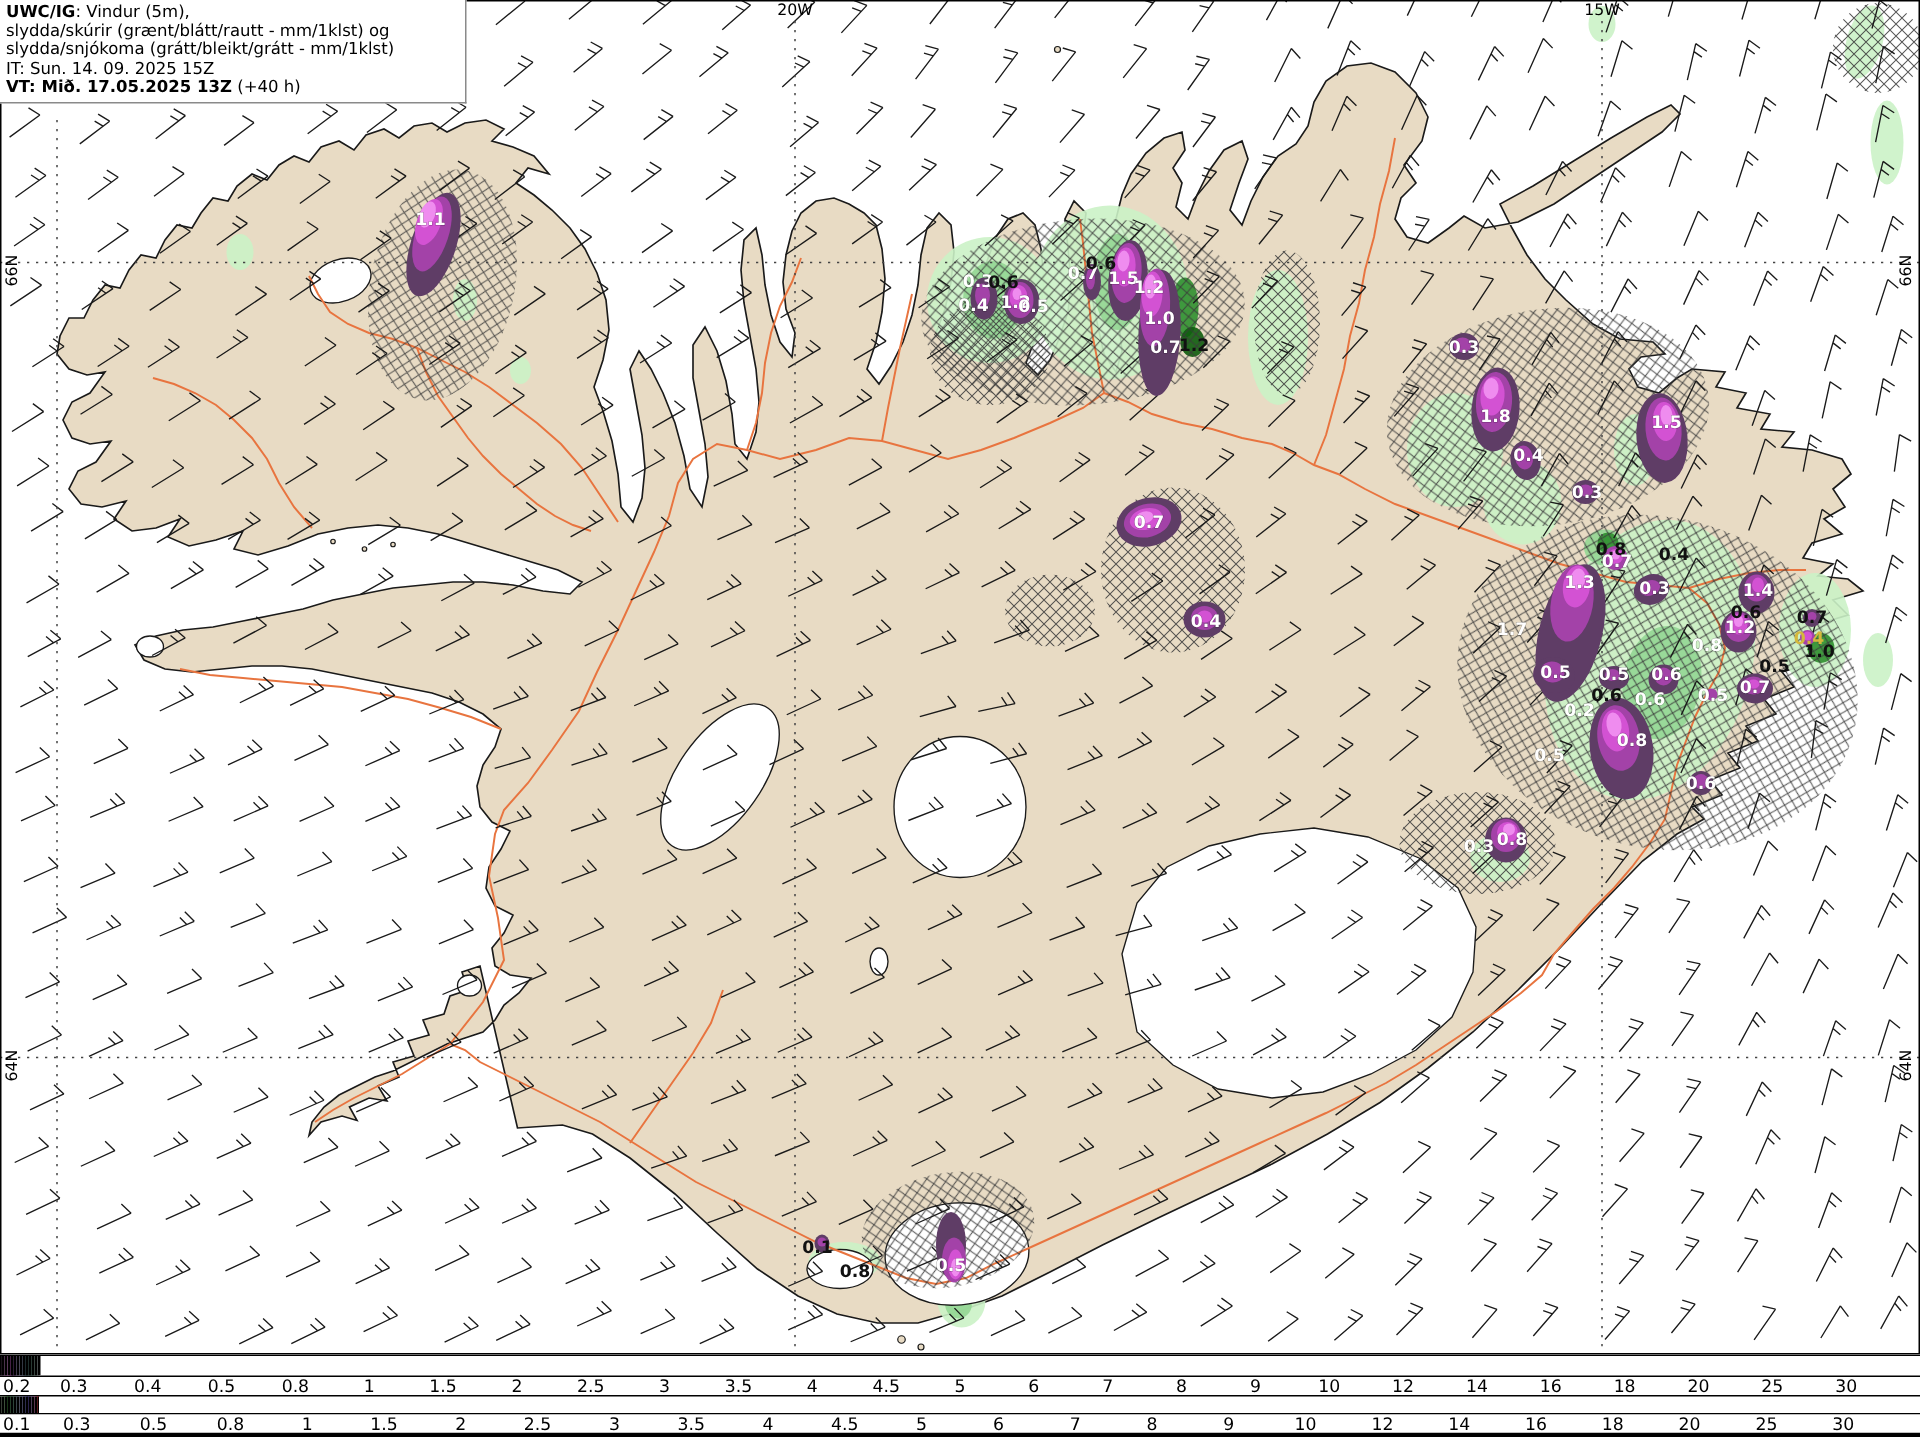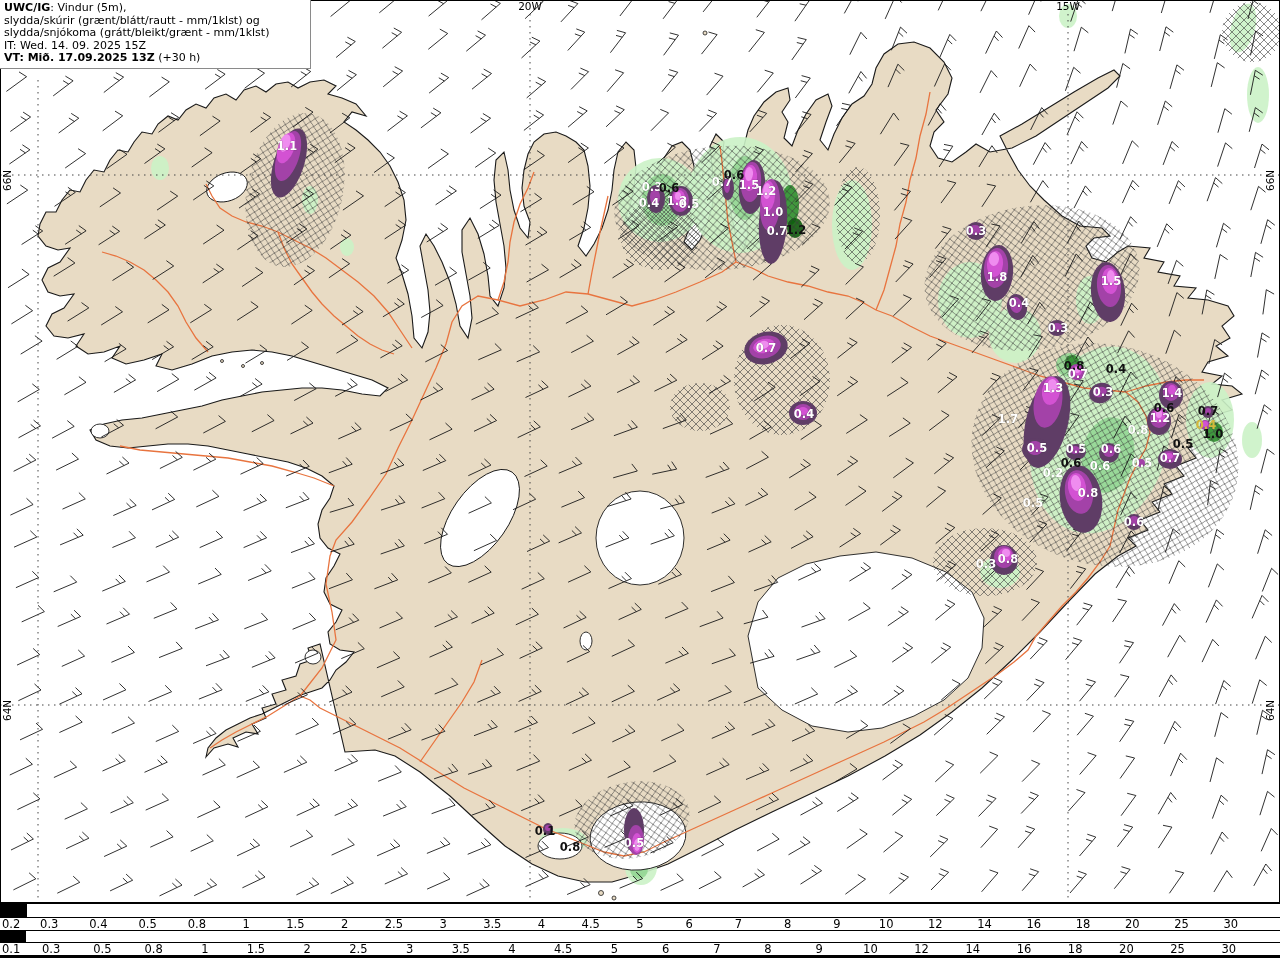--- a/index.html
+++ b/index.html
@@ -987,23 +987,23 @@
         <text x="545" y="835" text-anchor="middle" font-size="11.5" font-weight="bold" fill="#111111">0.1</text>
         <text x="570" y="851" text-anchor="middle" font-size="11.5" font-weight="bold" fill="#111111">0.8</text>
         <text x="634" y="847" text-anchor="middle" font-size="11.5" font-weight="bold" fill="#ffffff" style="paint-order:stroke;stroke:#00000055;stroke-width:0.6px">0.5</text>
       </g>
       <rect x="0.5" y="0.5" width="1279" height="902" fill="none" stroke="#000" stroke-width="1"></rect>
     </svg>
 
   <div class="titlebox">
     <div><span class="b">UWC/IG</span><span>: Vindur (5m),</span></div>
     <div>slydda/skúrir (grænt/blátt/rautt - mm/1klst) og</div>
-    <div>slydda/snjókoma (grátt/bleikt/grænt - mm/1klst)</div>
-    <div>IT: Wed. 14. 09. 2025 15Z</div>
-    <div><span class="b">VT: Mið. 17.09.2025 13Z</span><span> (+30 h)</span></div>
+    <div>slydda/snjókoma (grátt/bleikt/grátt - mm/1klst)</div>
+    <div>IT: Sun. 14. 09. 2025 15Z</div>
+    <div><span class="b">VT: Mið. 17.05.2025 13Z</span><span> (+40 h)</span></div>
   </div>
 
   <div class="cbars">
     <div id="bar1cells" class="cellrow r1">
         <div class="cell" style="background: rgb(110, 74, 113);"></div>
         <div class="cell" style="background: rgb(158, 91, 161);"></div>
         <div class="cell" style="background: rgb(200, 116, 200);"></div>
         <div class="cell" style="background: rgb(239, 107, 239);"></div>
         <div class="cell" style="background: rgb(238, 138, 238);"></div>
         <div class="cell" style="background: rgb(213, 99, 213);"></div>

